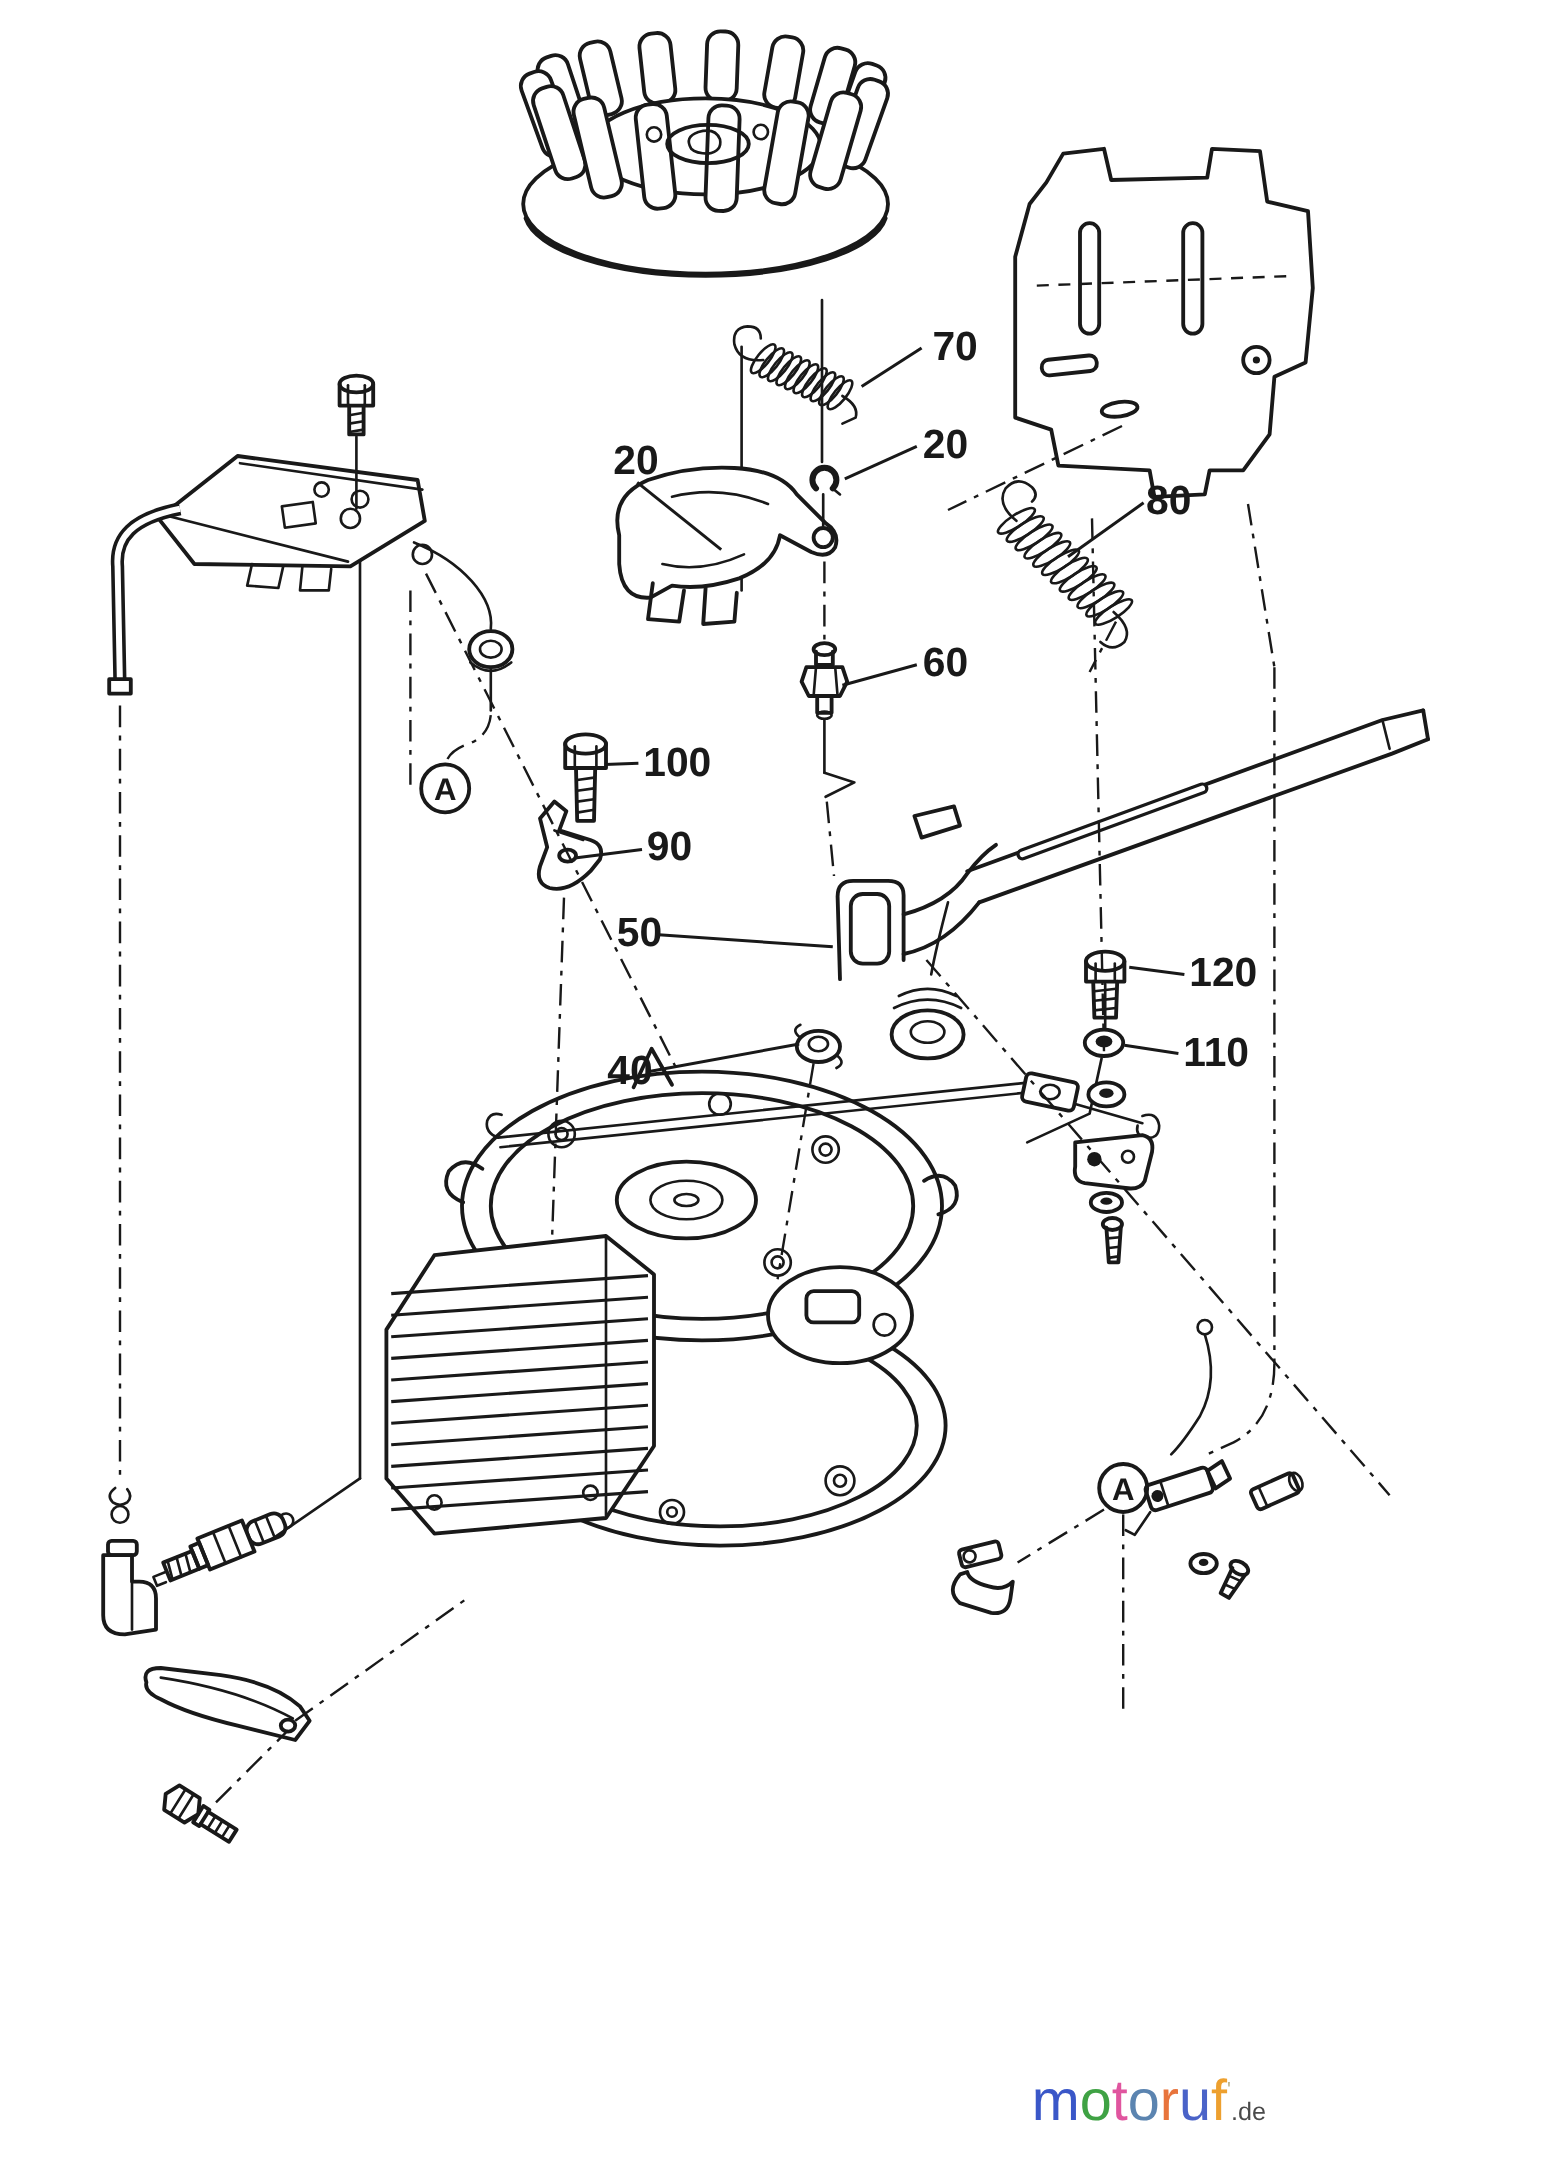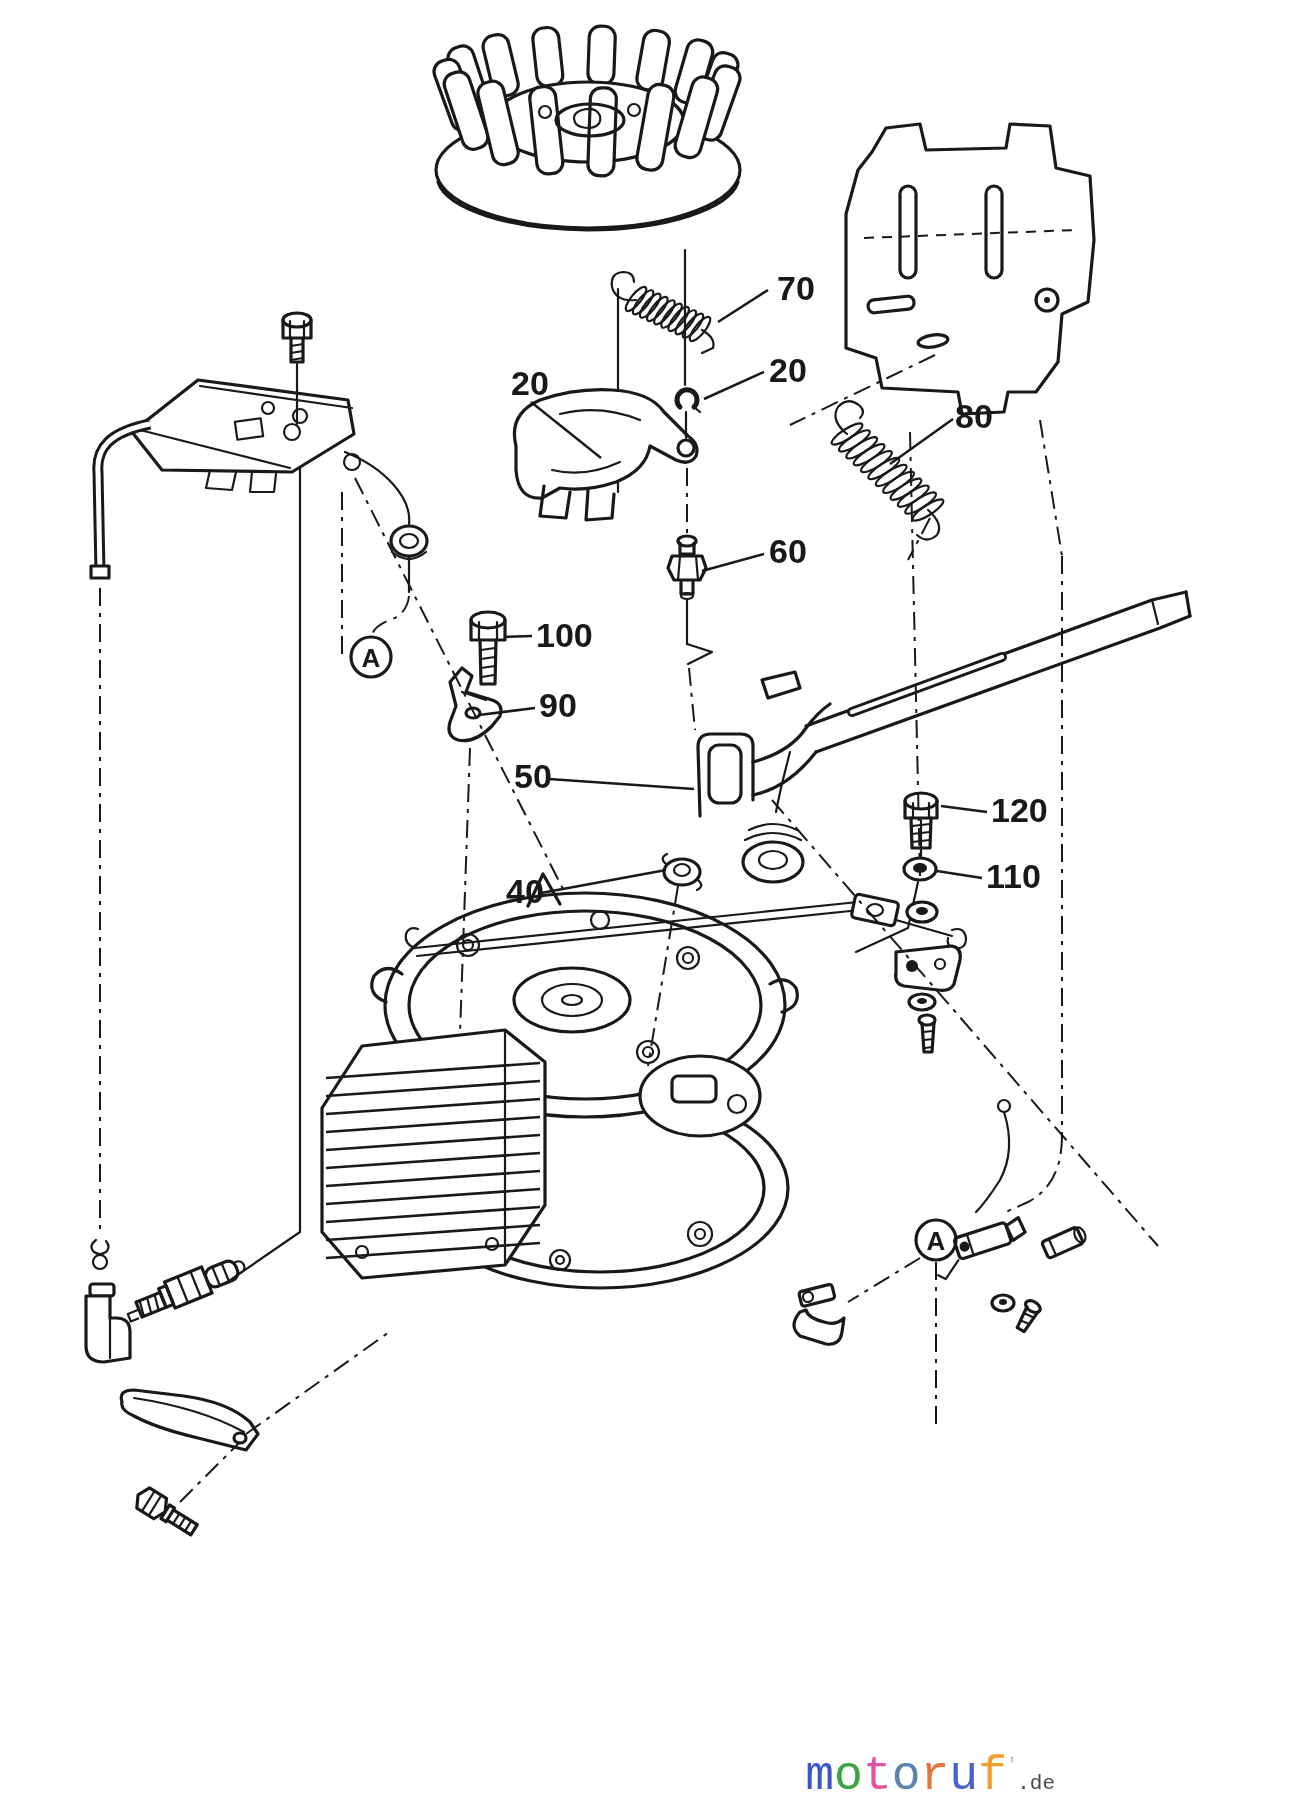--- a/index.html
+++ b/index.html
@@ -11,21 +11,21 @@
   .thin{fill:none;stroke:var(--ink);stroke-width:2.2;stroke-linejoin:round;stroke-linecap:round;}
   .fin{fill:none;stroke:var(--ink);stroke-width:2.6;}
   .dd{fill:none;stroke:var(--ink);stroke-width:2;stroke-dasharray:18 7 4 7;}
   .dash{fill:none;stroke:var(--ink);stroke-width:2;stroke-dasharray:10 8;}
   .leader{stroke:var(--ink);stroke-width:2.5;fill:none;}
   .slotCut{stroke:#ffffff;stroke-width:4.5;stroke-linecap:round;fill:none;}
   .slotEdge{stroke:var(--ink);stroke-width:10;stroke-linecap:round;fill:none;}
   .callout{font:700 34px "Liberation Sans",sans-serif;fill:var(--ink);}
   .amark{font:700 26px "Liberation Sans",sans-serif;fill:var(--ink);text-anchor:middle;}
   .inkfill{fill:var(--ink);stroke:none;}
-  .logo{position:absolute;right:10px;bottom:0;font-family:Liberation Mono, monospace;font-size:48px;line-height:1;white-space:nowrap;margin-top:19px;}
+  .logo{position:absolute;right:10px;bottom:24px;font-family:Liberation Sans, sans-serif;font-size:48px;line-height:1;white-space:nowrap;margin-top:19px;}
   .logo .lt{display:inline;}
   .logo .tick{font-size:17px;vertical-align:20px;color:#b9b28e;}
   .logo .suffix{font-size:21px;}
 </style>
 </head>
 <body>
 
 <div class="stage" style="--ink: #191919;">
 
 <svg width="1296" height="1800" viewBox="0 0 1296 1800">

